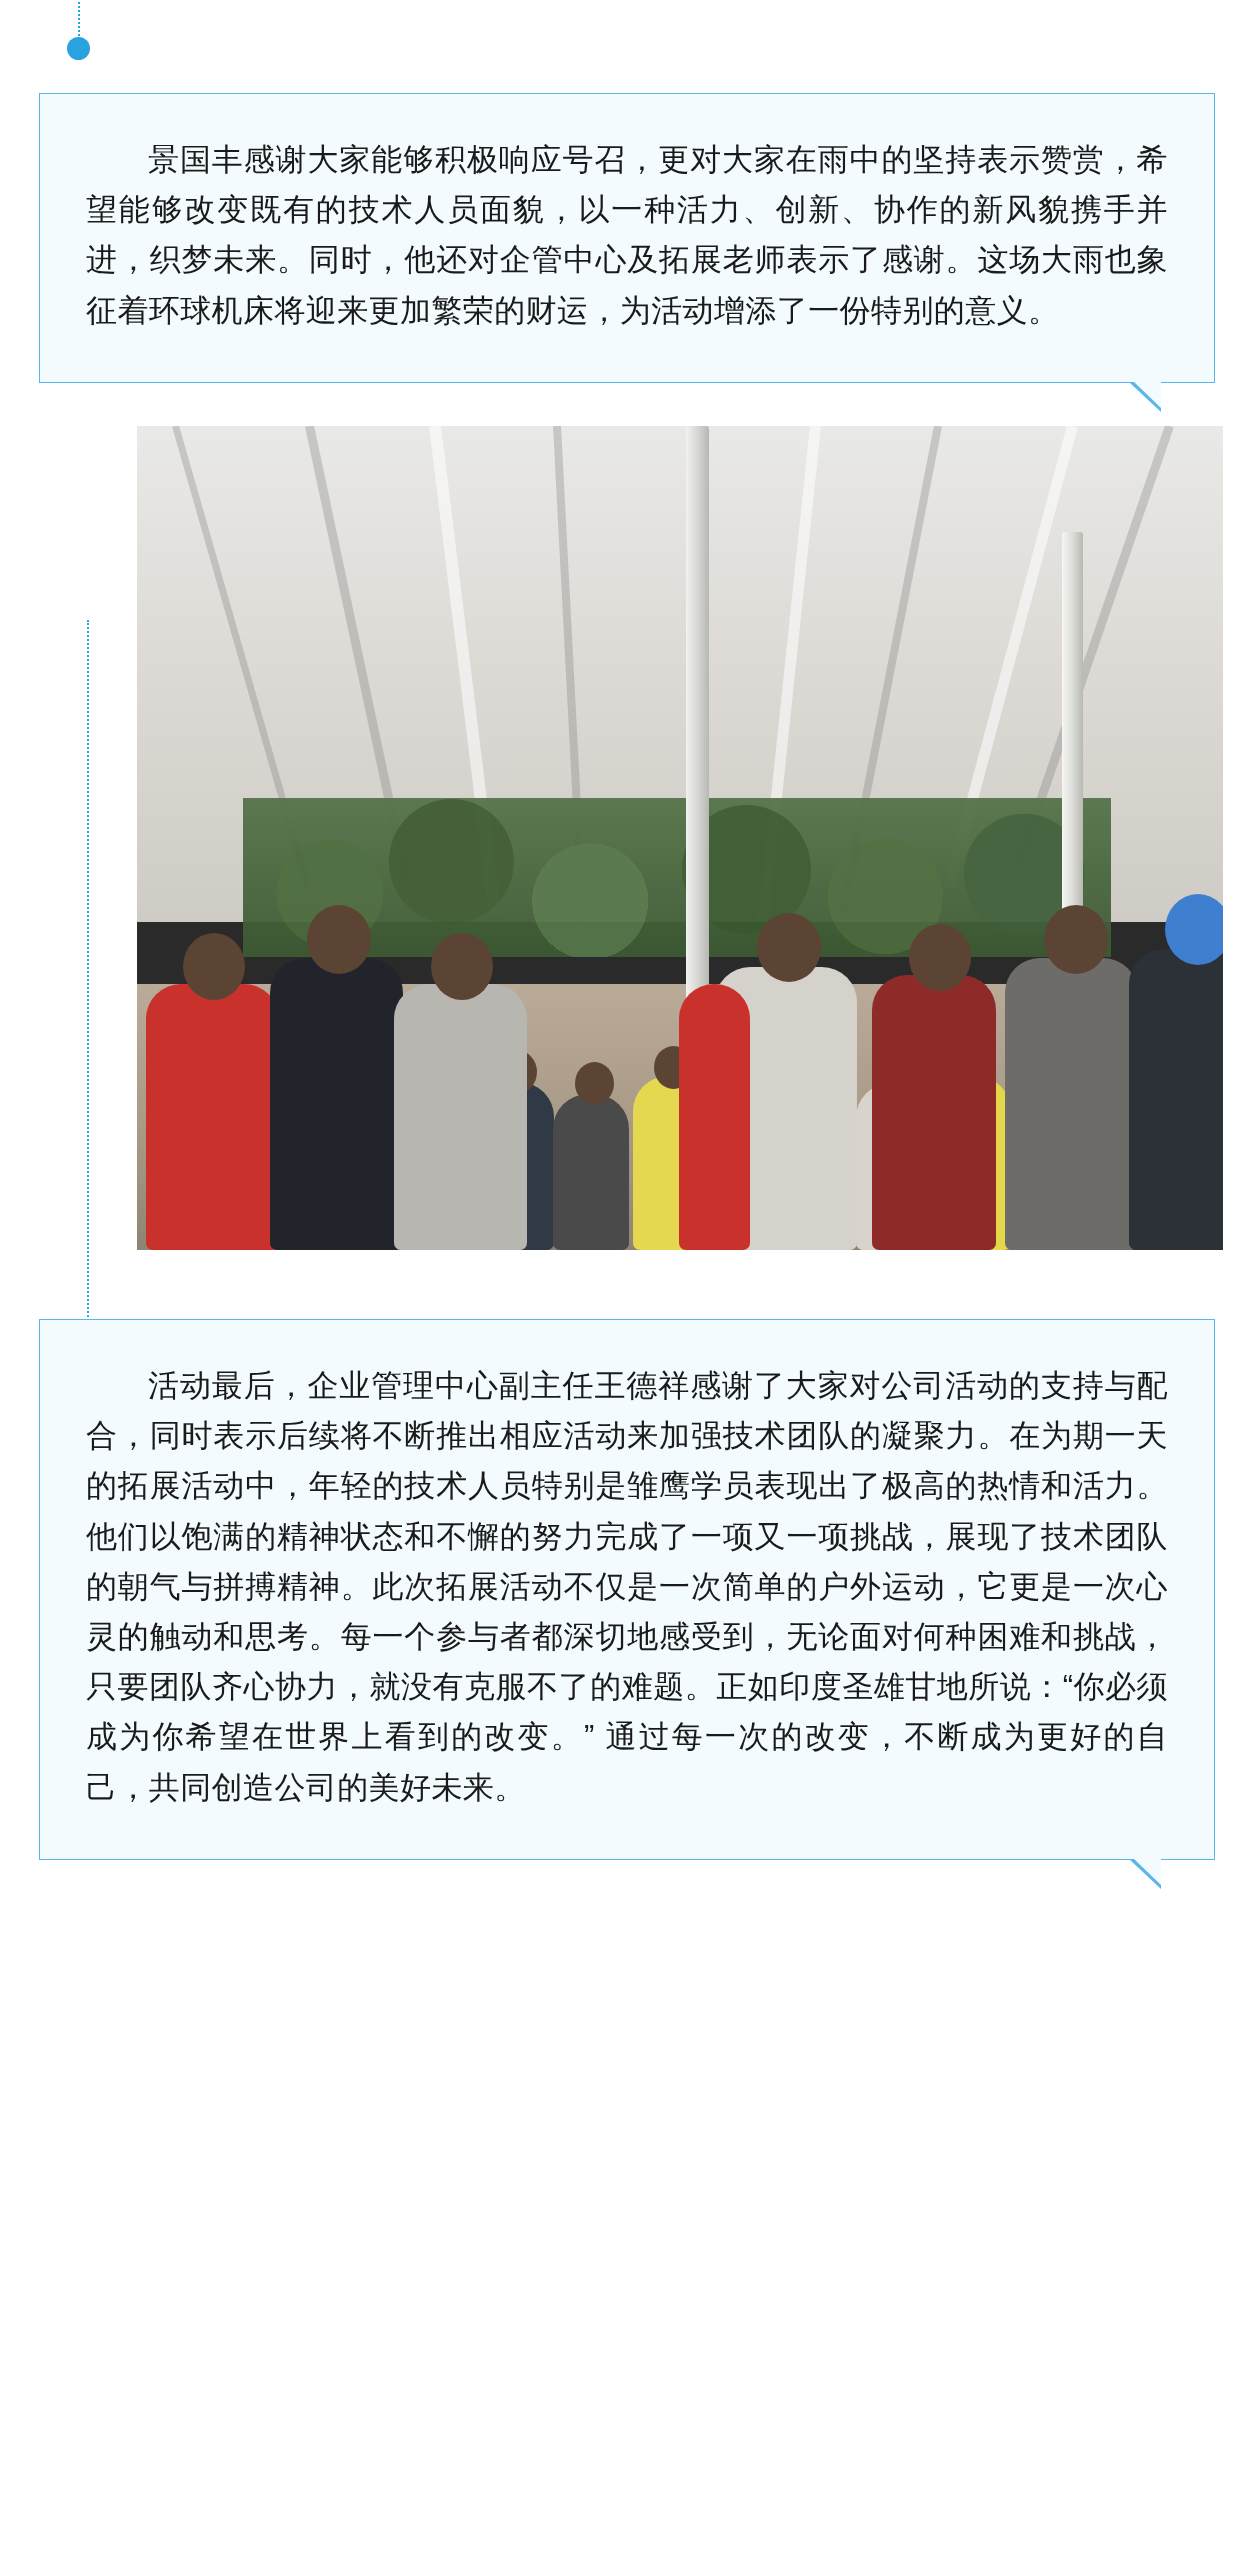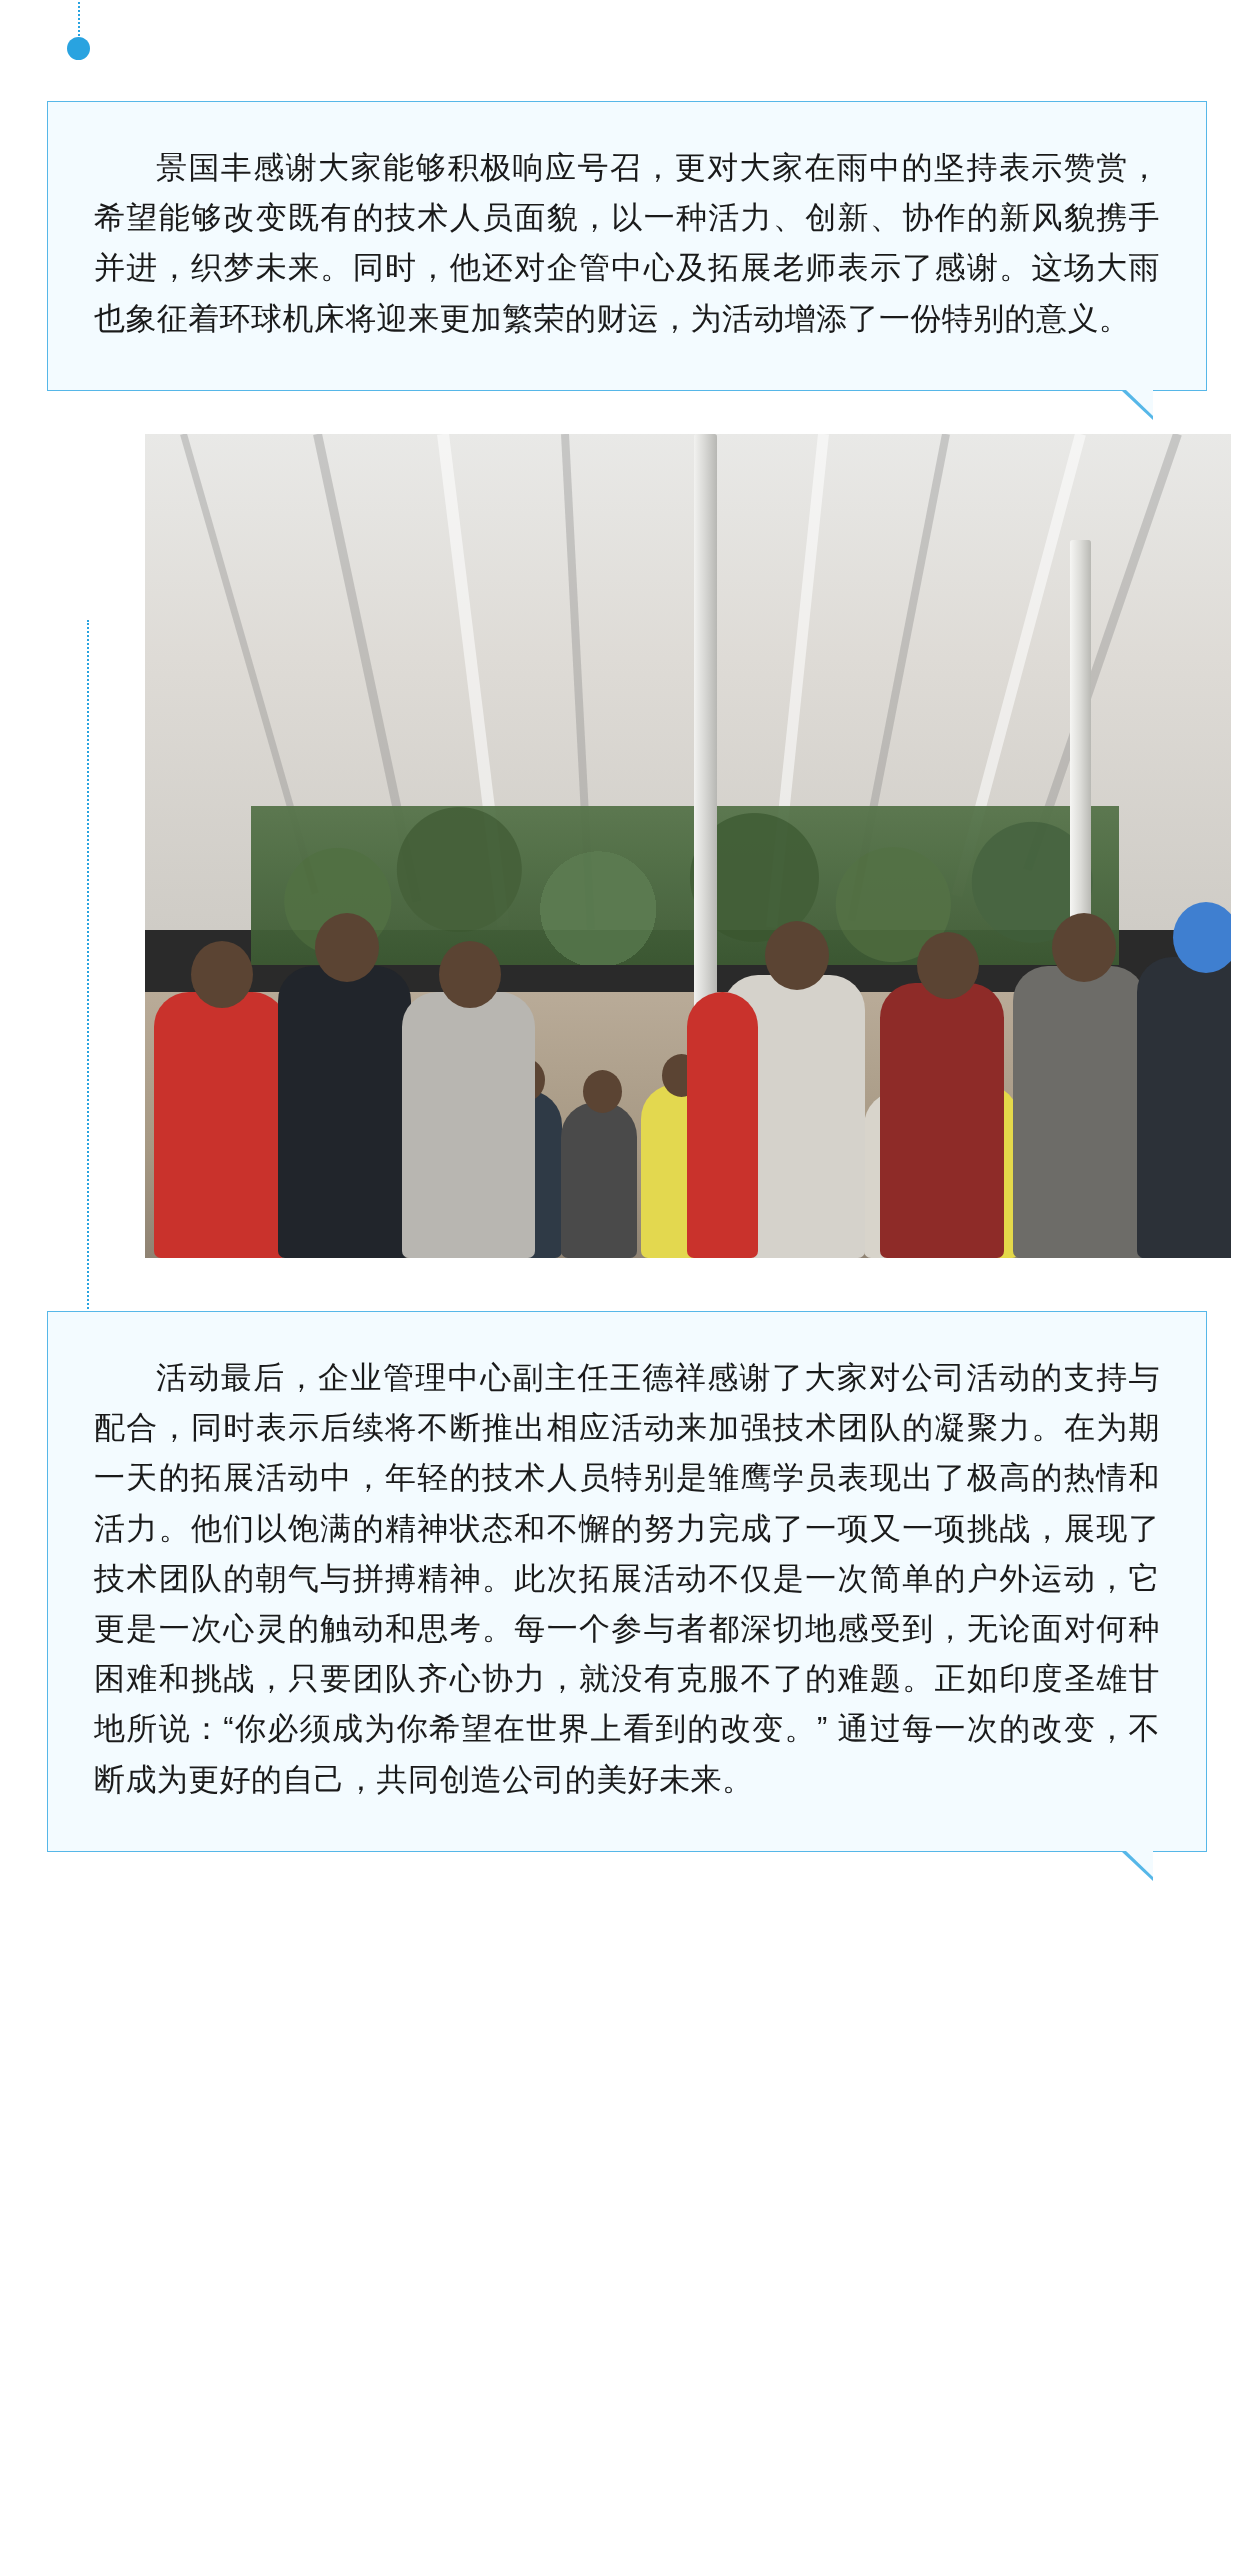--- a/index.html
+++ b/index.html
@@ -13,21 +13,21 @@
     min-height: 2576px;
     font-family: "Liberation Sans", "DejaVu Sans", sans-serif;
     position: relative;
   }
 
   .page {
     width: 1254px;
     min-height: 2576px;
     position: relative;
     background: #ffffff;
-    padding: 12px;
+    padding: 4px;
     overflow: hidden;
   }
 
   
   .rail {
     position: absolute;
     border-left: 2.7px dotted #29a3e0;
     width: 0;
   }
   .rail-top {
@@ -55,21 +55,21 @@
     position: relative;
     border: 1.8px solid #56b7e8;
     background: #f3fbff;
     margin: 0 35px;
     padding: 41px 46px 46px 46px;
   }
   .card.card-one {
     margin-top: 89px;
   }
   .card.card-two {
-    margin-top: 53px;
+    margin-top: 69px;
   }
   .card p {
     margin: 0;
     font-size: 31px;
     line-height: 1.62;
     color: #1a1a1a;
     text-align: justify;
     text-indent: 2em;
     letter-spacing: 0.4px;
     font-family: "Liberation Sans", "DejaVu Sans", sans-serif;

